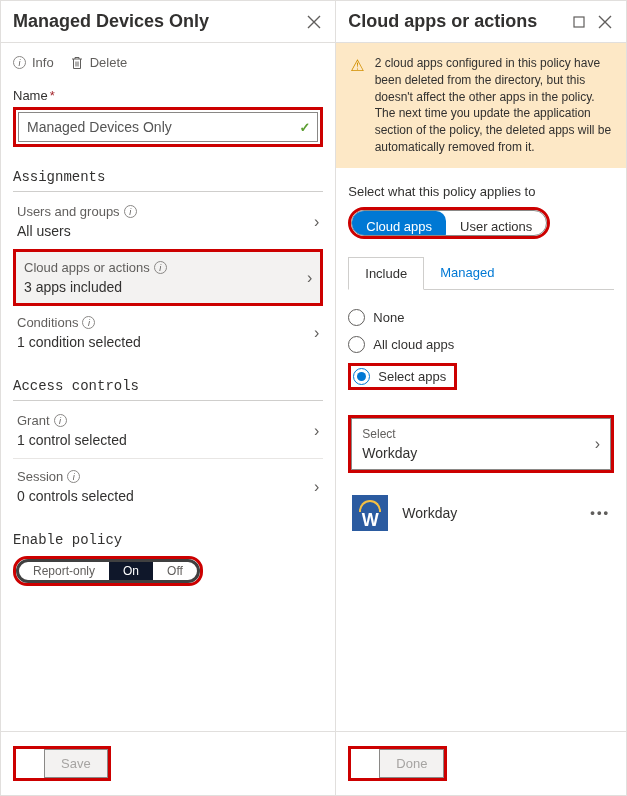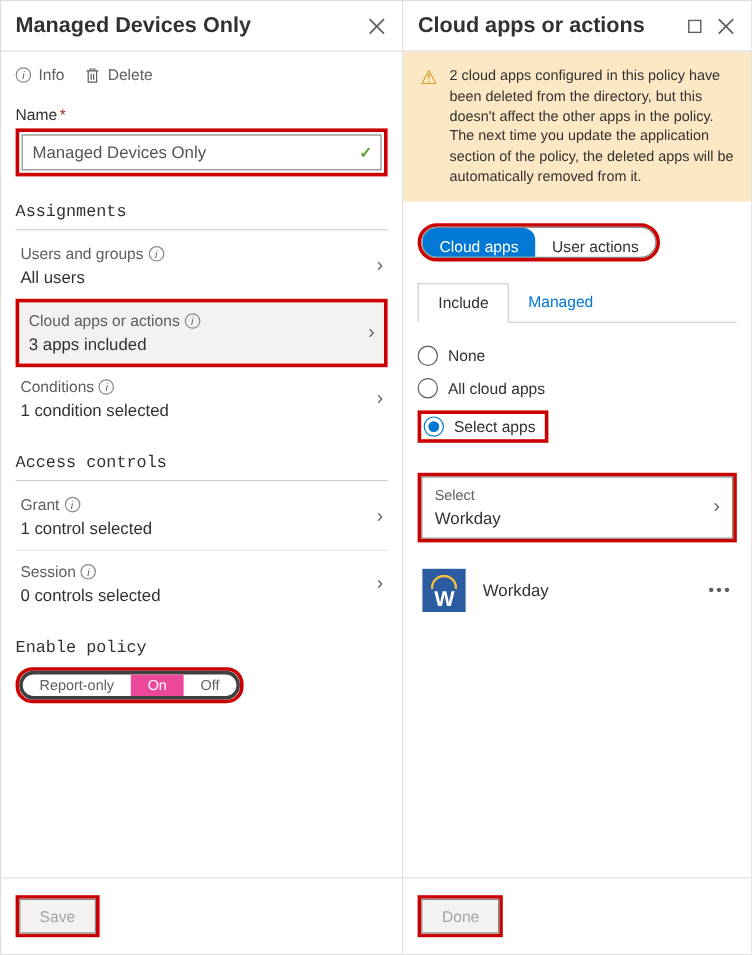--- a/index.html
+++ b/index.html
@@ -24,23 +24,23 @@
 .row.last { border-bottom: none; }
 .row-text { display: flex; flex-direction: column; gap: 4px; }
 .row-title { display: flex; align-items: center; gap: 4px; color: #605e5c; font-size: 13px; }
 .row-value { font-size: 14px; color: #323130; }
 .chev { color: #605e5c; font-size: 16px; }
 .info-circle { width: 13px; height: 13px; border: 1px solid #8a8886; border-radius: 50%; display: inline-flex; align-items: center; justify-content: center; font-size: 9px; color: #605e5c; font-style: italic; }
 .highlight-row { border: 3px solid #c00; background: #f3f2f1; padding: 8px; display: flex; justify-content: space-between; align-items: center; cursor: pointer; margin: -1px 0; }
 .enable-wrap { border: 3px solid #c00; display: inline-flex; border-radius: 14px; }
 .tri-toggle { display: inline-flex; border: 3px solid #404040; border-radius: 12px; overflow: hidden; height: 24px; }
 .tri-opt { padding: 3px 14px; font-size: 12px; color: #605e5c; display: flex; align-items: center; cursor: pointer; }
-.tri-opt.active { background: #ec4899; color: #fff; }
+.tri-opt.active { background: #0f172a; color: #fff; }
 .panel-footer { border-top: 1px solid #e1dfdd; padding: 14px 12px; }
-.btn { border: 1px solid #8a8886; background: #f3f2f1; color: #a6a4a2; padding: 6px 16px; font-size: 13px; cursor: pointer; }
+.btn { border: 1px solid #8a8886; background: #f3f2f1; color: #a6a4a2; padding: 6px 16px; font-size: 13px; cursor: pointer; margin-left: 28px; }
 .btn-wrap { border: 3px solid #c00; display: inline-block; }
 .warning { display: flex; gap: 10px; background: #fde8c6; padding: 12px 14px; font-size: 12px; line-height: 1.4; margin: -12px -12px 16px -12px; }
 .warn-icon { color: #d18f00; font-size: 16px; }
 .sub-label { font-size: 13px; margin-bottom: 6px; }
 .pill-wrap { border: 3px solid #c00; display: inline-block; border-radius: 16px; margin-top: 2px; }
 .pill-group { display: inline-flex; border: 1px solid #8a8886; border-radius: 14px; overflow: hidden; height: 26px; }
 .pill { padding: 16px 14px; font-size: 13px; display: flex; align-items: center; cursor: pointer; color: #323130; border-radius: 10px; }
 .pill.active { background: #0078d4; color: #fff; }
 .tabs { display: flex; border-bottom: 1px solid #cfcecc; margin-top: 18px; }
 .tab { padding: 8px 16px; font-size: 13px; cursor: pointer; color: #605e5c; }
@@ -190,20 +190,21 @@
           </svg>
       </div>
     </div>
   </div>
   <div class="panel-body">
     <div class="warning">
       <div class="warn-icon">⚠</div>
       <div>2 cloud apps configured in this policy have been deleted from the directory, but this doesn't affect the other apps in the policy. The next time you update the application section of the policy, the deleted apps will be automatically removed from it.</div>
     </div>
 
+    <div class="sub-label">Select what this policy applies to</div>
     <div class="pill-wrap">
       <div class="pill-group">
         <div class="pill active">Cloud apps</div>
         <div class="pill">User actions</div>
       </div>
     </div>
 
     <div class="tabs">
       <div class="tab active">Include</div>
       <div class="tab exclude">Managed</div>

